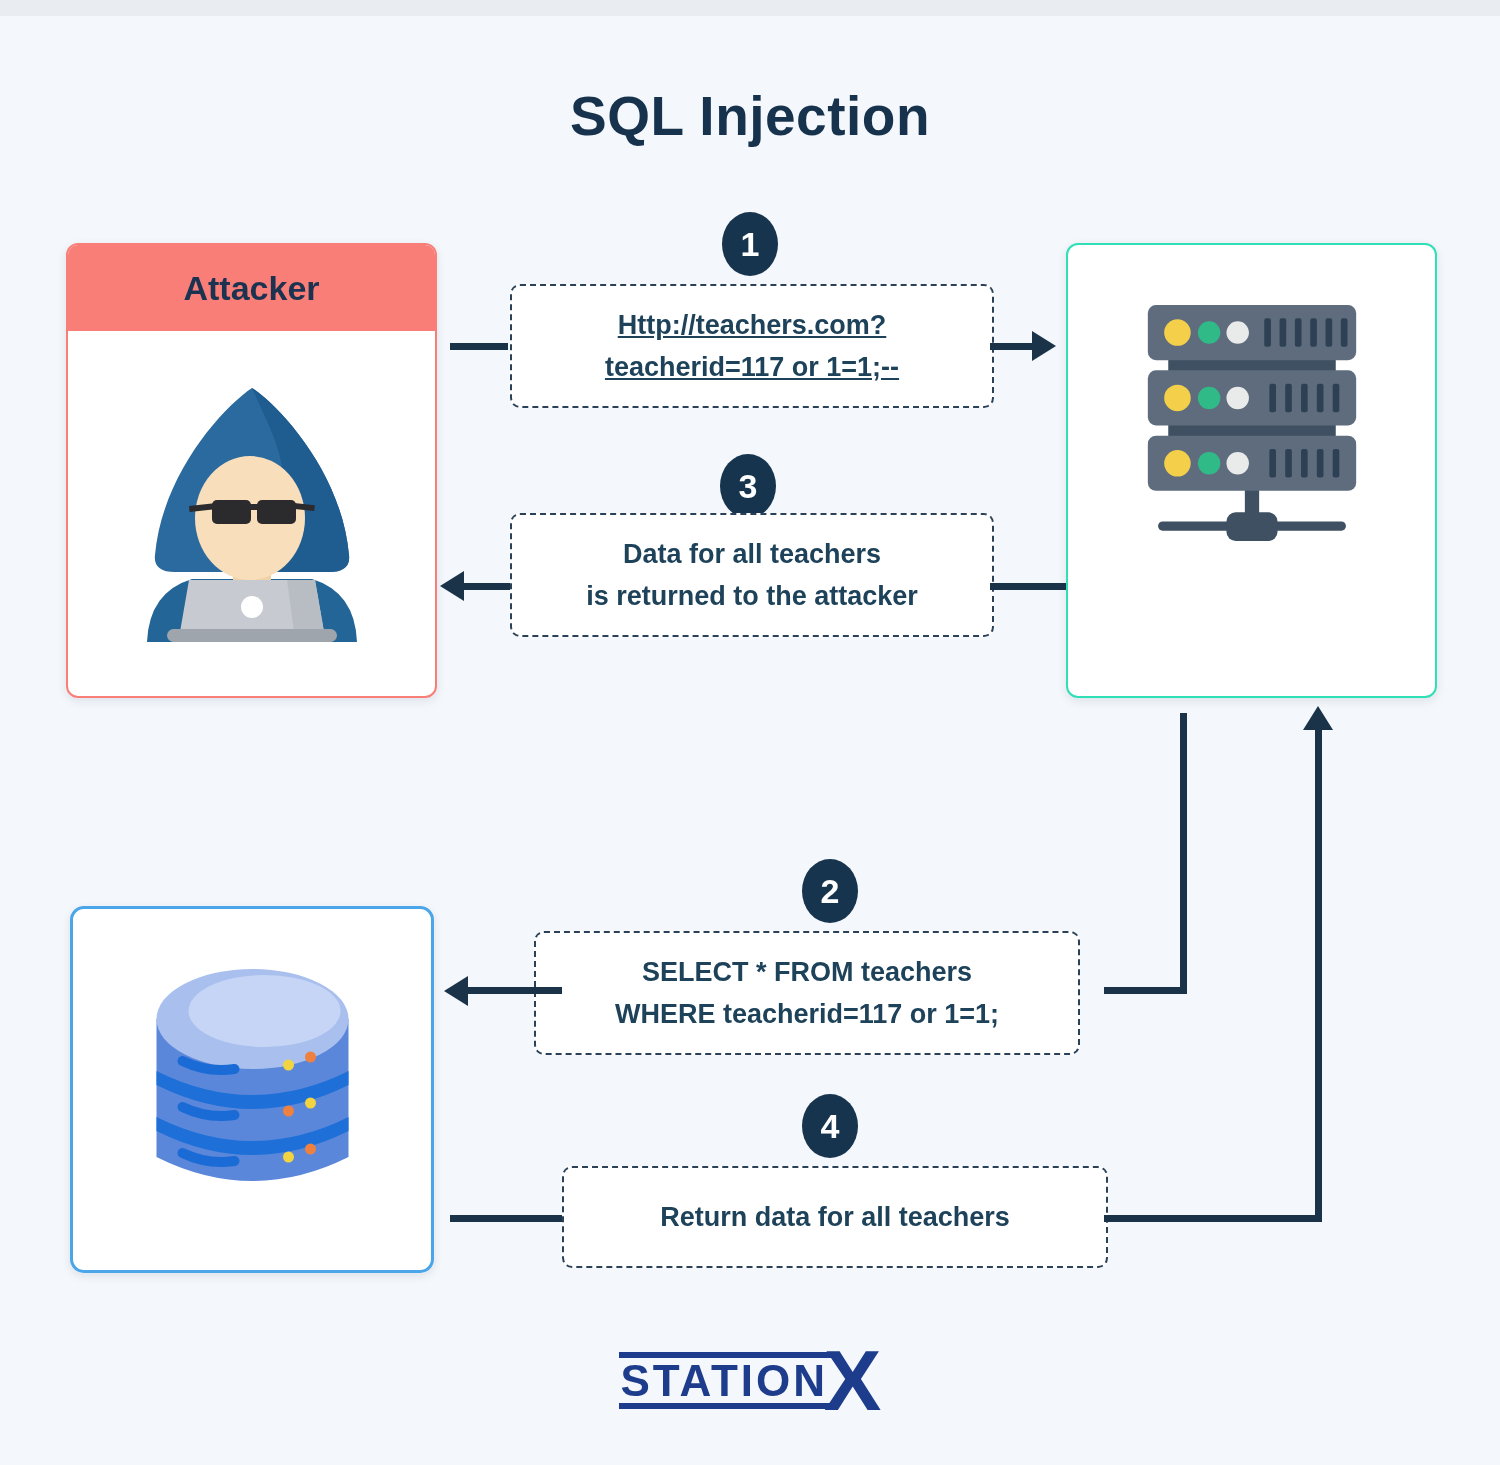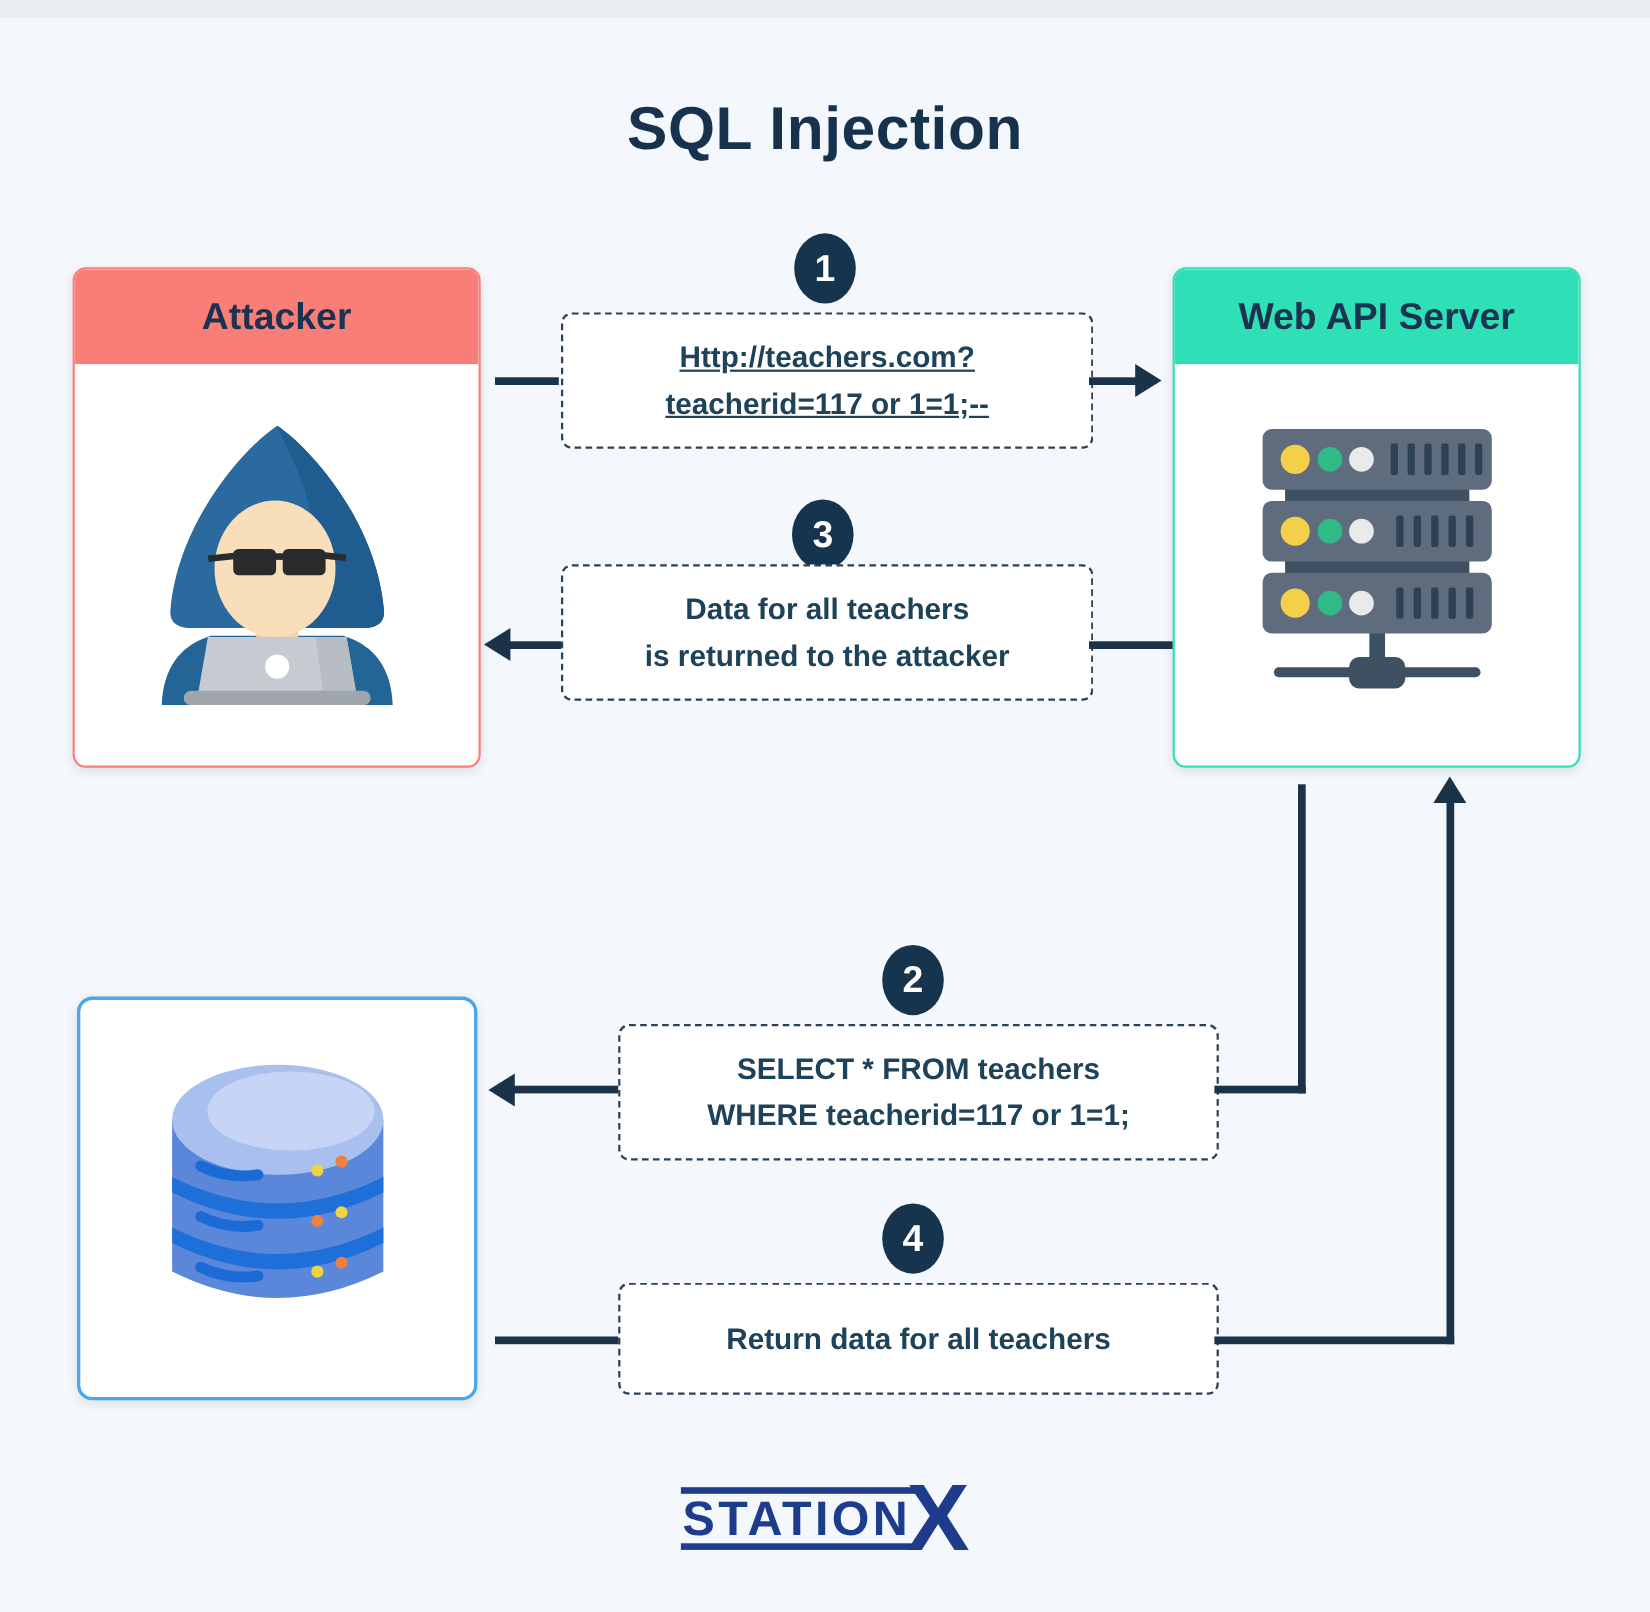--- a/index.html
+++ b/index.html
@@ -102,21 +102,20 @@
           <path d="M72,200 L198,200 L207,252 L63,252 Z" fill="#c7cbd1"></path>
           <path d="M170,200 L198,200 L207,252 L177,252 Z" fill="#b8bdc4"></path>
           <circle cx="135" cy="227" r="11" fill="#ffffff"></circle>
           <rect x="50" y="249" width="170" height="13" rx="6.5" fill="#9fa5ad"></rect>
         </svg>
       </span>
     </div>
   </div>
 
   <div class="node node-server">
-    <div class="node-header header-server">Web API Server</div>
     <div class="node-body">
       <span>
         <svg width="250" height="240" viewBox="0 0 240 235">
           <rect x="38" y="48" width="164" height="18" fill="#3e5061"></rect>
           <rect x="38" y="112" width="164" height="18" fill="#3e5061"></rect>
           <rect x="113" y="180" width="14" height="32" fill="#3e5061"></rect>
           <rect x="28" y="212" width="184" height="9" rx="4.5" fill="#3e5061"></rect>
           <rect x="95" y="203" width="50" height="28" rx="9" fill="#3e5061"></rect>
           <rect x="18" y="0" width="204" height="54" rx="8" fill="#5e6c7d"></rect>
           <rect x="18" y="64" width="204" height="54" rx="8" fill="#5e6c7d"></rect>
@@ -192,21 +191,21 @@
   <div class="step-circle" style="left:720px;top:438px;">3</div>
   <div class="msg-box" style="left:510px;top:497px;width:480px;height:120px;">
     <div>Data for all teachers</div>
     <div>is returned to the attacker</div>
   </div>
   <div class="line" style="left:990px;top:567px;width:76px;height:7px;"></div>
   <div class="line" style="left:462px;top:567px;width:48px;height:7px;"></div>
   <div class="arrow-left" style="left:440px;top:555px;"></div>
 
   <div class="step-circle" style="left:802px;top:843px;">2</div>
-  <div class="msg-box" style="left:562px;top:915px;width:542px;height:120px;">
+  <div class="msg-box" style="left:534px;top:915px;width:542px;height:120px;">
     <div>SELECT * FROM teachers</div>
     <div>WHERE teacherid=117 or 1=1;</div>
   </div>
   <div class="line" style="left:1180px;top:697px;width:7px;height:281px;"></div>
   <div class="line" style="left:1104px;top:971px;width:83px;height:7px;"></div>
   <div class="line" style="left:466px;top:971px;width:96px;height:7px;"></div>
   <div class="arrow-left" style="left:444px;top:960px;"></div>
 
   <div class="step-circle" style="left:802px;top:1078px;">4</div>
   <div class="msg-box" style="left:562px;top:1150px;width:542px;height:98px;">

